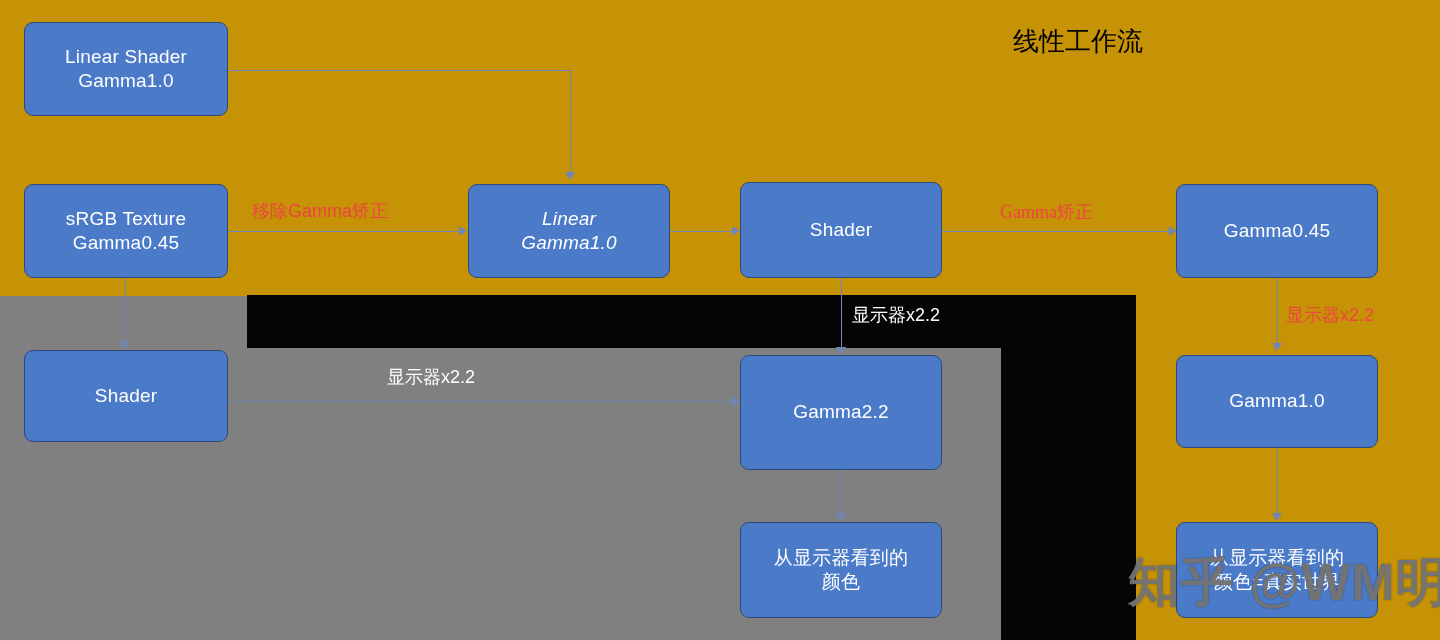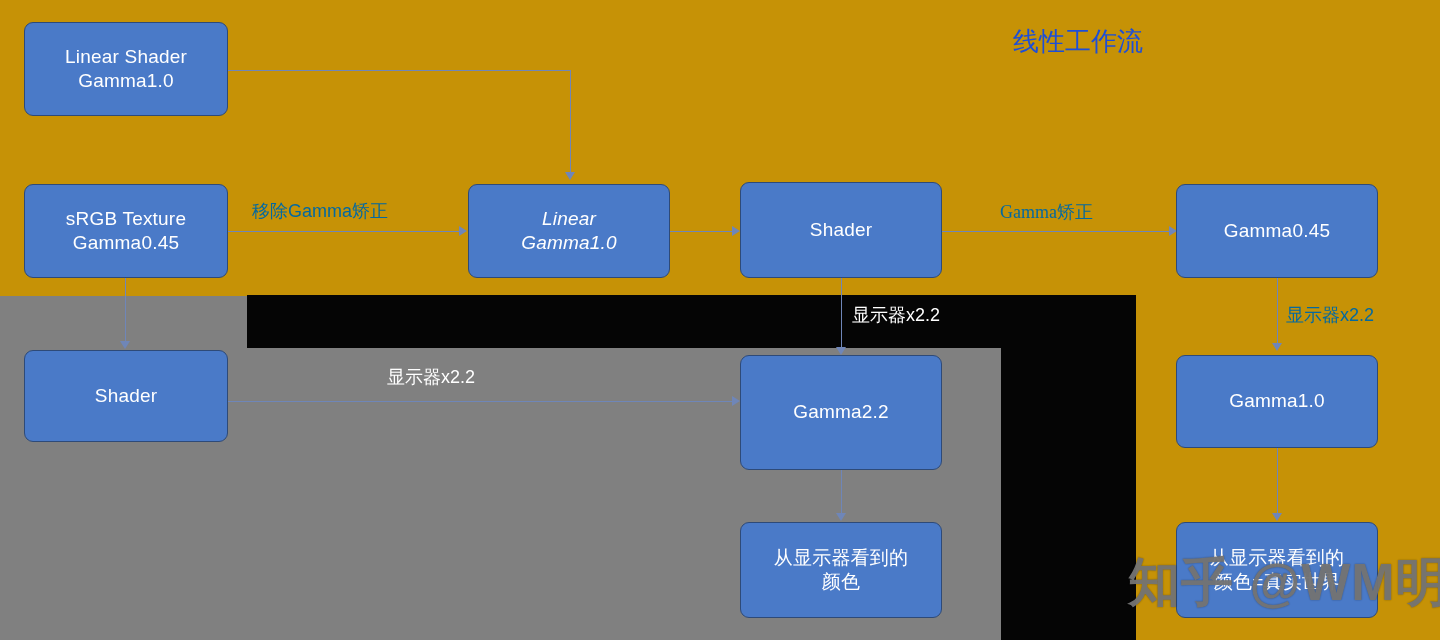--- a/index.html
+++ b/index.html
@@ -47,27 +47,27 @@
     border-bottom:5px solid transparent;
     border-left:8px solid #6f86b8;
   }
 
   .elabel{
     position:absolute;
     font-size:18px;
     white-space:nowrap;
     z-index:7;
   }
-  .elabel.on-gold{color:#0369a1;}
+  .elabel.on-gold{color:#ef4444;}
   .elabel.on-gray{color:#ffffff;}
   .elabel.on-black{color:#ffffff;}
 
   .section-title{
     position:absolute;
-    color:#1d4ed8;
+    color:#000000;
     font-size:26px;
     white-space:nowrap;
     z-index:7;
   }
 
   #watermark{
     position:absolute;
     left:1128px;top:548px;
     font-size:52px;
     font-weight:bold;

